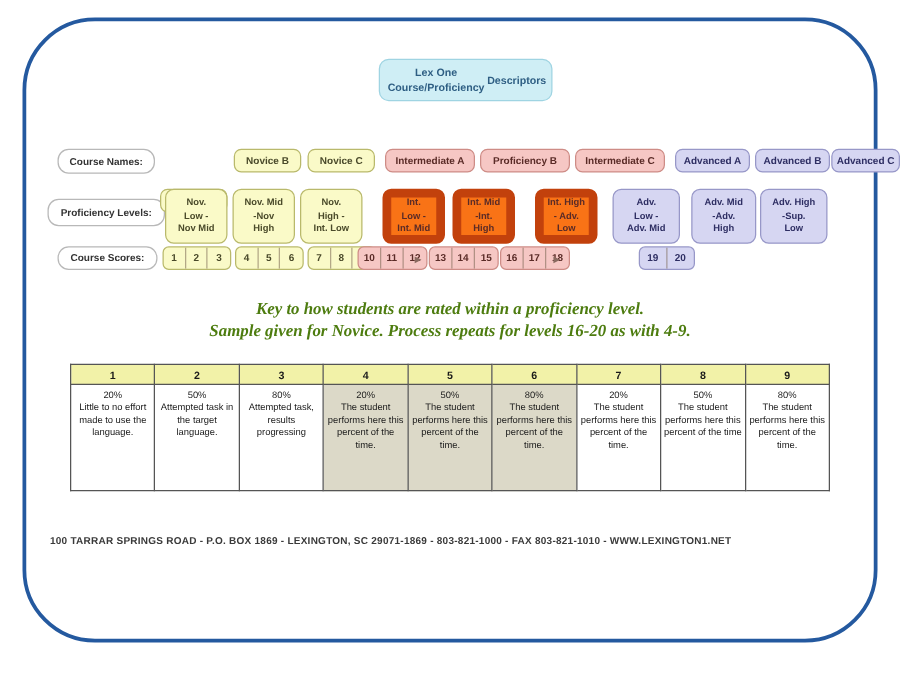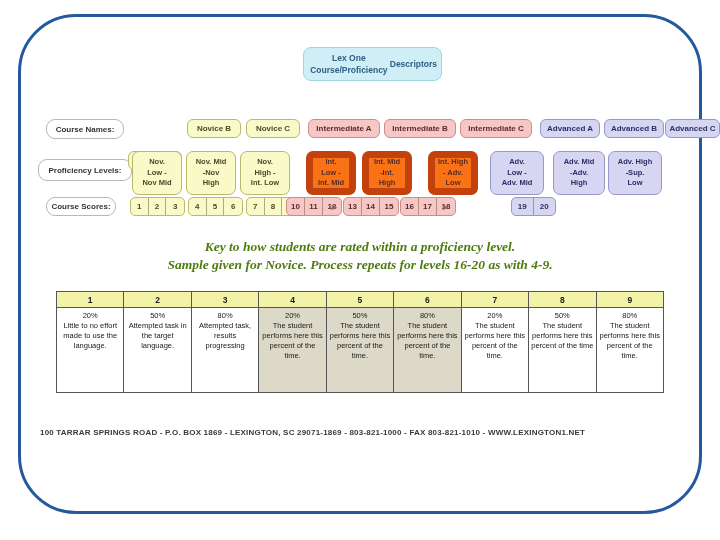--- a/index.html
+++ b/index.html
@@ -108,28 +108,28 @@
 
   <div class="frame"></div>
 
   <div class="title-box">
     <span>Lex One Course/Proficiency</span>
     <span>Descriptors</span>
   </div>
 
   <div class="row-label" style="left:46px;top:119px;width:78px;height:20px;">Course Names:</div>
   <div class="row-label" style="left:38px;top:159px;width:94px;height:22px;">Proficiency Levels:</div>
-  <div class="row-label" style="left:46px;top:197px;width:70px;height:19px;text-align:right;">Course Scores:</div>
+  <div class="row-label" style="left:46px;top:197px;width:80px;height:19px;text-align:right;">Course Scores:</div>
 
   <div id="course-names-row">
       <div class="chip c-nov" style="left: 128px; top: 119px; width: 54px; margin-top: 32px;">Novice A</div>
       <div class="chip c-nov" style="left: 187px; top: 119px; width: 54px;">Novice B</div>
       <div class="chip c-nov" style="left: 246px; top: 119px; width: 54px;">Novice C</div>
       <div class="chip c-int" style="left: 308px; top: 119px; width: 72px;">Intermediate A</div>
-      <div class="chip c-int" style="left: 384px; top: 119px; width: 72px;">Intermediate B</div>
+      <div class="chip c-int" style="left: 384px; top: 119px; width: 72px;">Proficiency B</div>
       <div class="chip c-int" style="left: 460px; top: 119px; width: 72px;">Intermediate C</div>
       <div class="chip c-adv" style="left: 540px; top: 119px; width: 60px;">Advanced A</div>
       <div class="chip c-adv" style="left: 604px; top: 119px; width: 60px;">Advanced B</div>
       <div class="chip c-adv" style="left: 665px; top: 119px; width: 55px;">Advanced C</div>
     </div>
 
   <div id="proficiency-row">
       <div class="prof p-nov" style="left: 132px; width: 50px;">
         <span>Nov.</span>
         <span>Low -</span>

